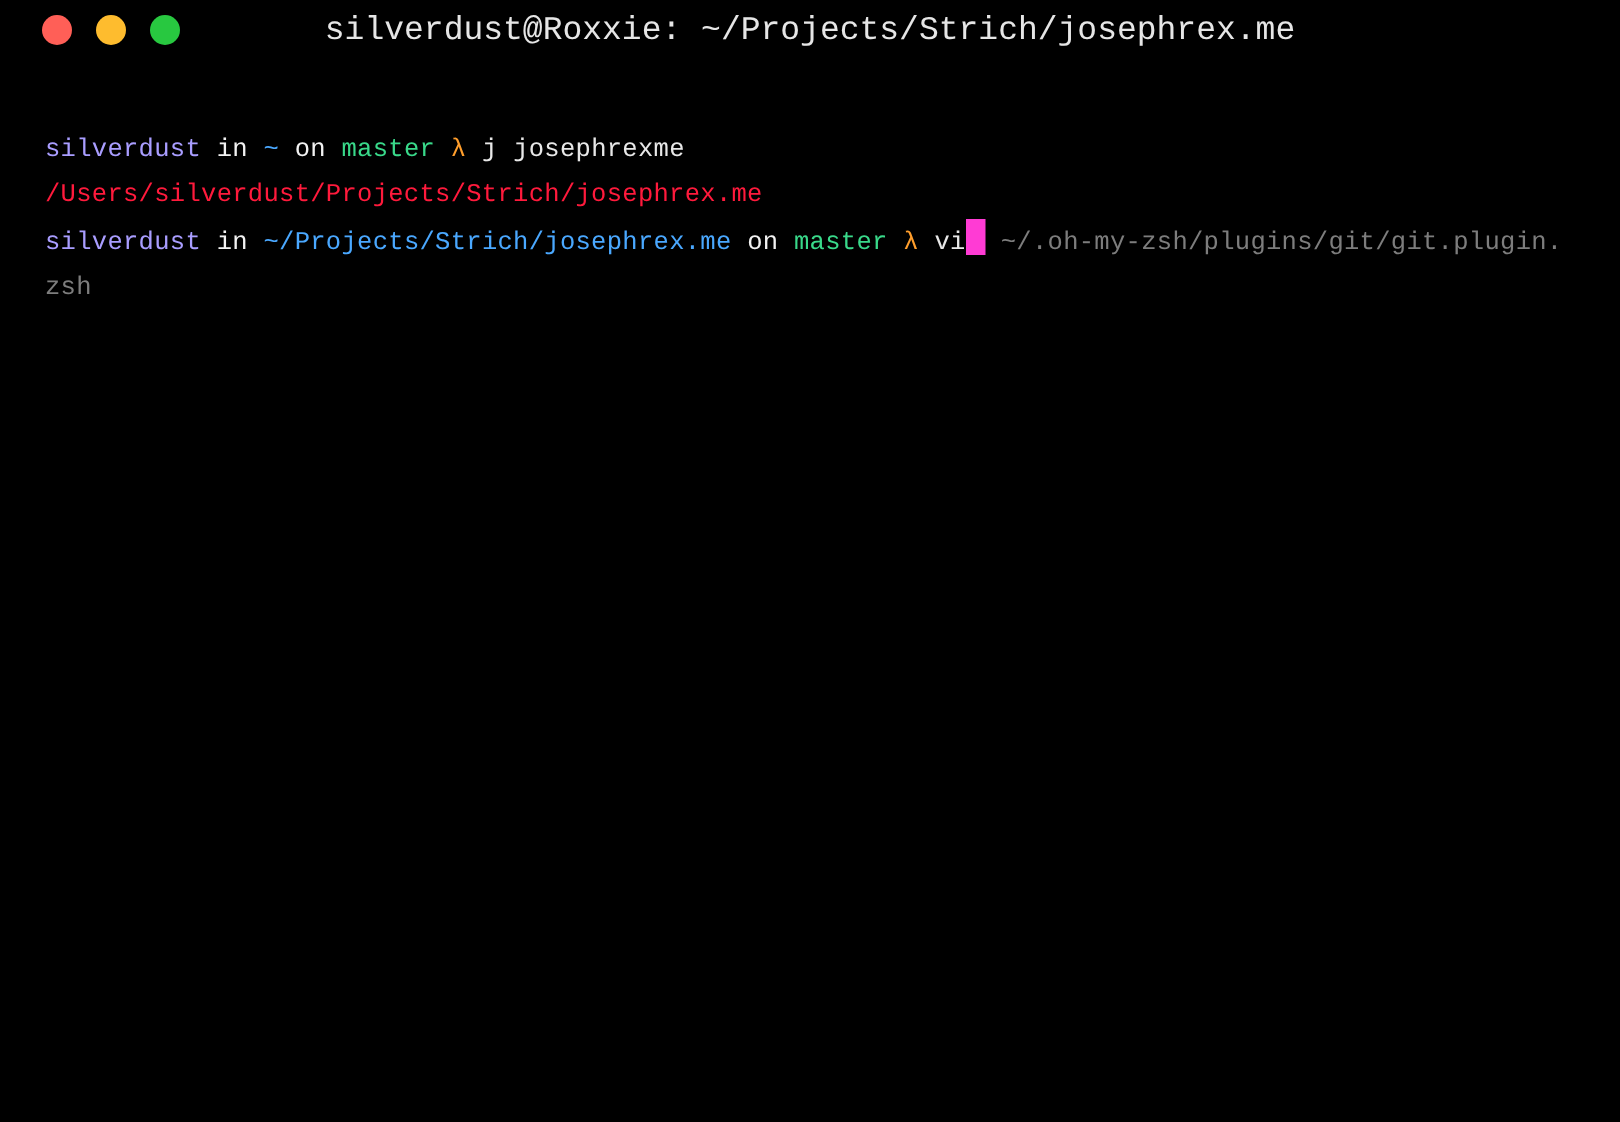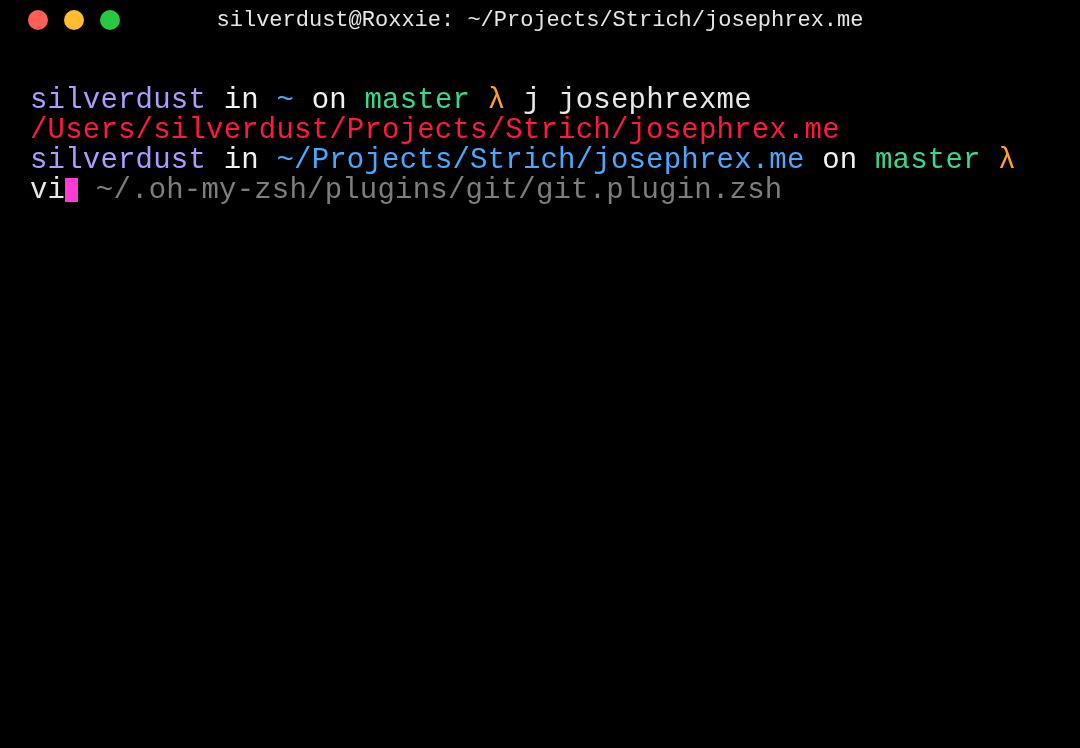--- a/index.html
+++ b/index.html
@@ -42,21 +42,21 @@
     position: absolute;
     left: 0; right: 0;
     text-align: center;
     color: #e6e6e6;
     font-size: 22px;
     font-weight: 500;
     pointer-events: none;
   }
   .term {
     padding: 46px 30px 0 30px;
-    font-size: 29px;
+    font-size: 17px;
     line-height: 30px;
     white-space: pre-wrap;
     word-break: break-all;
     letter-spacing: 0.2px;
   }
   .c-user   { color: #a99dff; }   
   .c-white  { color: #f2f2f2; }
   .c-path   { color: #4aa8ff; }   
   .c-branch { color: #39d98a; }   
   .c-lambda { color: #ff9e2c; }   

